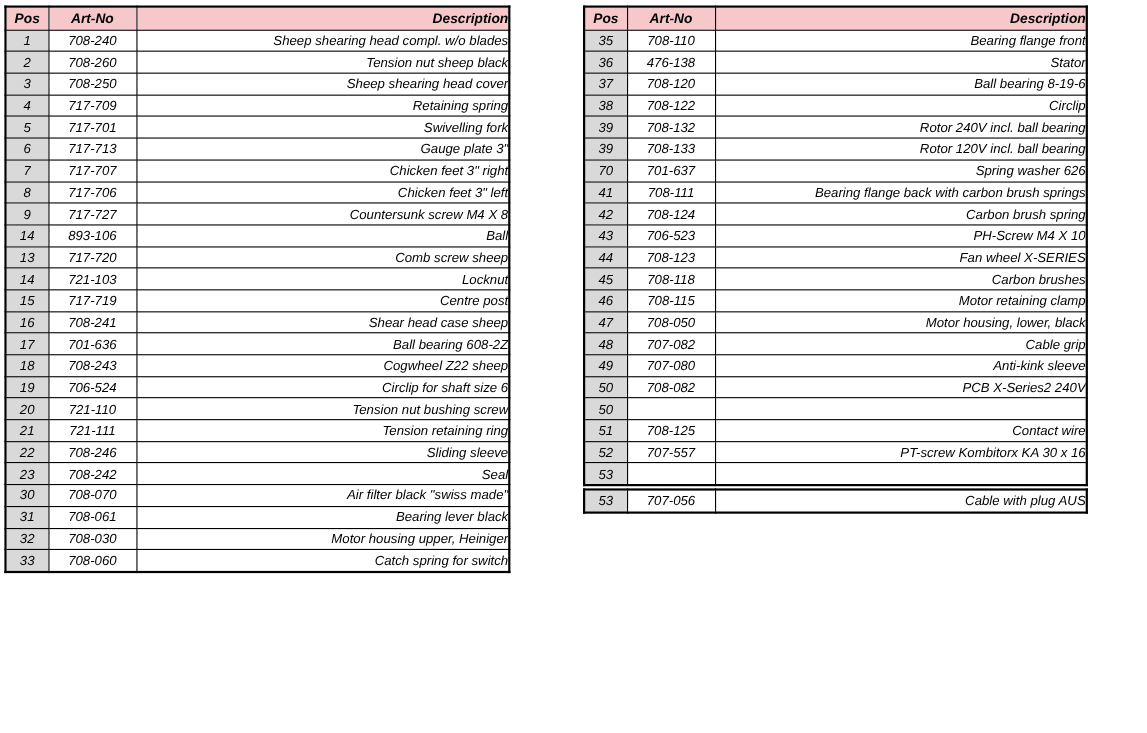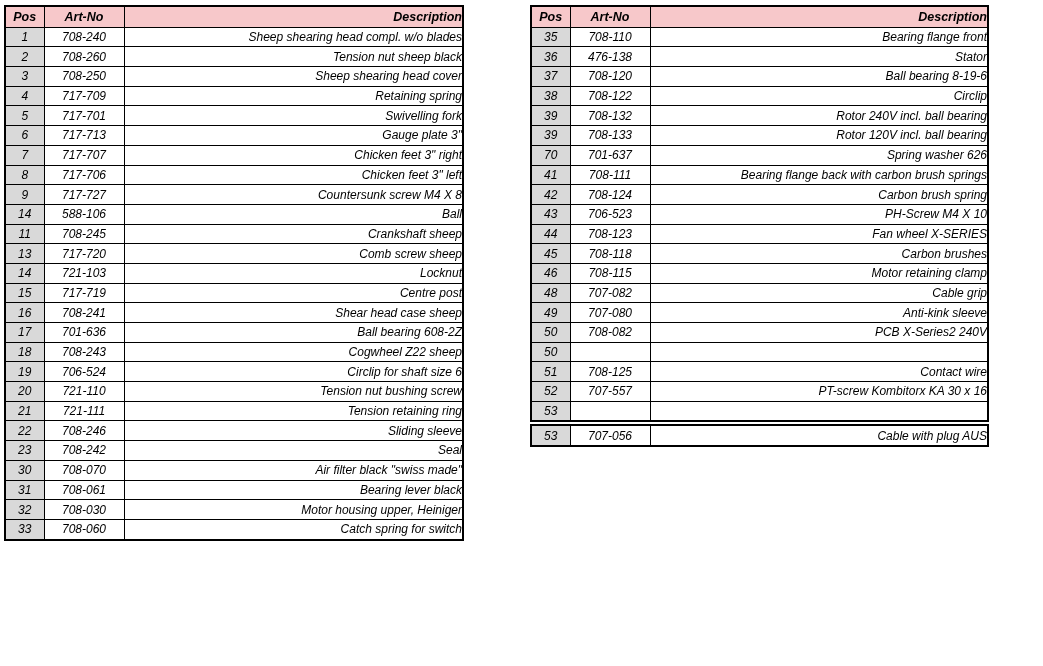--- a/index.html
+++ b/index.html
@@ -119,27 +119,22 @@
             <td class="art">717-706</td>
             <td class="desc">Chicken feet 3" left</td>
           </tr>
           <tr>
             <td class="pos">9</td>
             <td class="art">717-727</td>
             <td class="desc">Countersunk screw M4 X 8</td>
           </tr>
           <tr>
             <td class="pos">14</td>
-            <td class="art">588-106</td>
+            <td class="art">893-106</td>
             <td class="desc">Ball</td>
-          </tr>
-          <tr>
-            <td class="pos">11</td>
-            <td class="art">708-245</td>
-            <td class="desc">Crankshaft sheep</td>
           </tr>
           <tr>
             <td class="pos">13</td>
             <td class="art">717-720</td>
             <td class="desc">Comb screw sheep</td>
           </tr>
           <tr>
             <td class="pos">14</td>
             <td class="art">721-103</td>
             <td class="desc">Locknut</td>
@@ -287,20 +282,25 @@
             <td class="pos">45</td>
             <td class="art">708-118</td>
             <td class="desc">Carbon brushes</td>
           </tr>
           <tr>
             <td class="pos">46</td>
             <td class="art">708-115</td>
             <td class="desc">Motor retaining clamp</td>
           </tr>
           <tr>
+            <td class="pos">47</td>
+            <td class="art">708-050</td>
+            <td class="desc">Motor housing, lower, black</td>
+          </tr>
+          <tr>
             <td class="pos">48</td>
             <td class="art">707-082</td>
             <td class="desc">Cable grip</td>
           </tr>
           <tr>
             <td class="pos">49</td>
             <td class="art">707-080</td>
             <td class="desc">Anti-kink sleeve</td>
           </tr>
           <tr>

